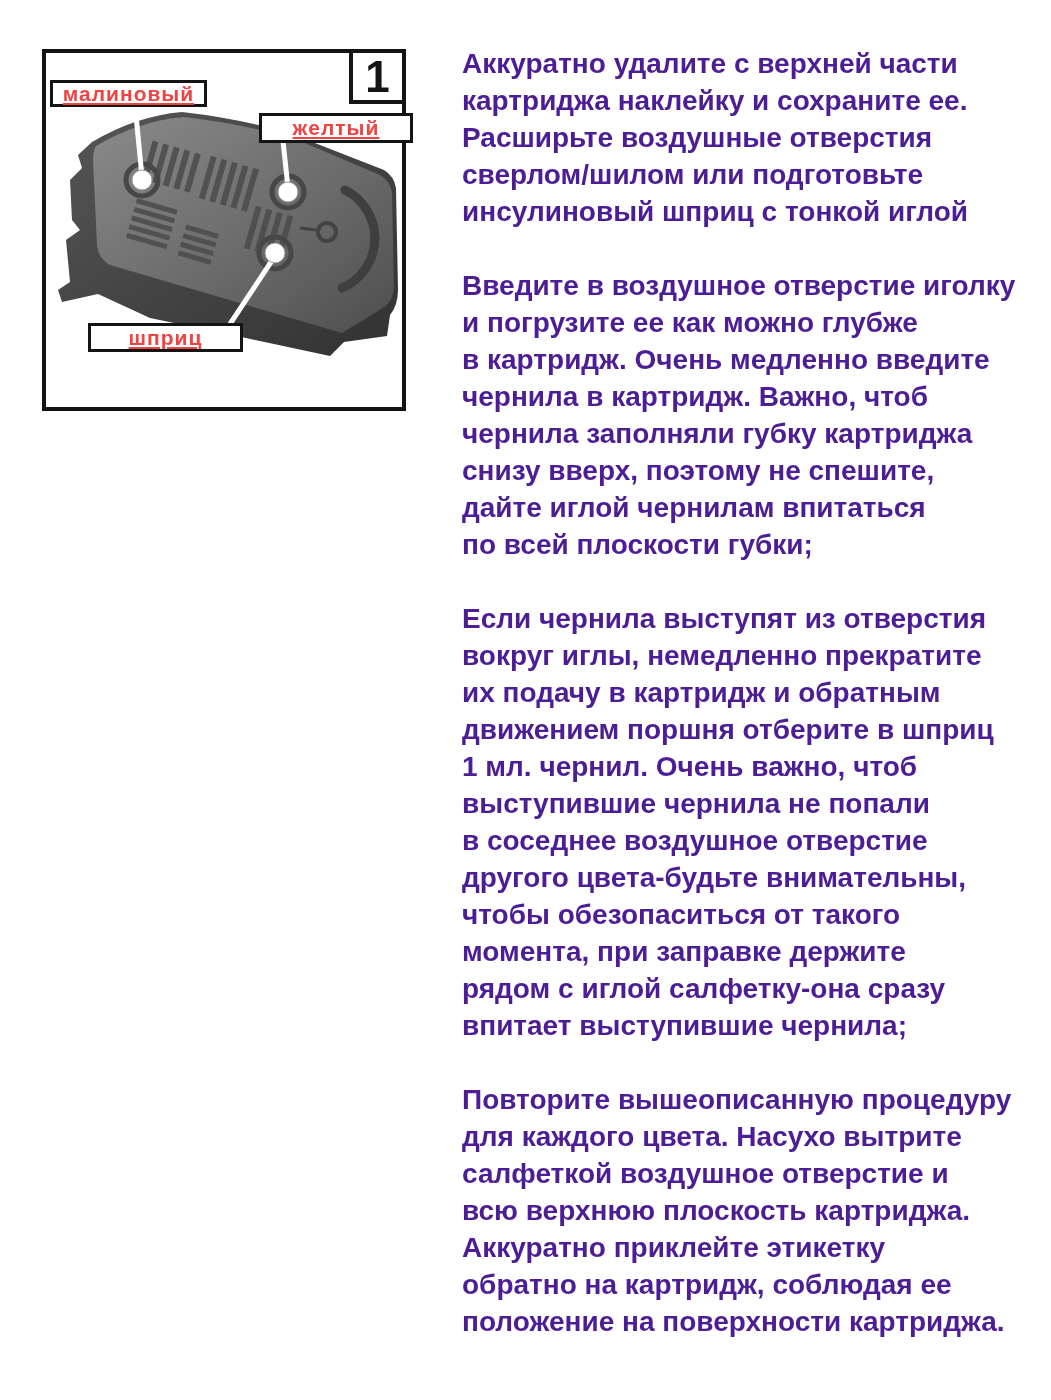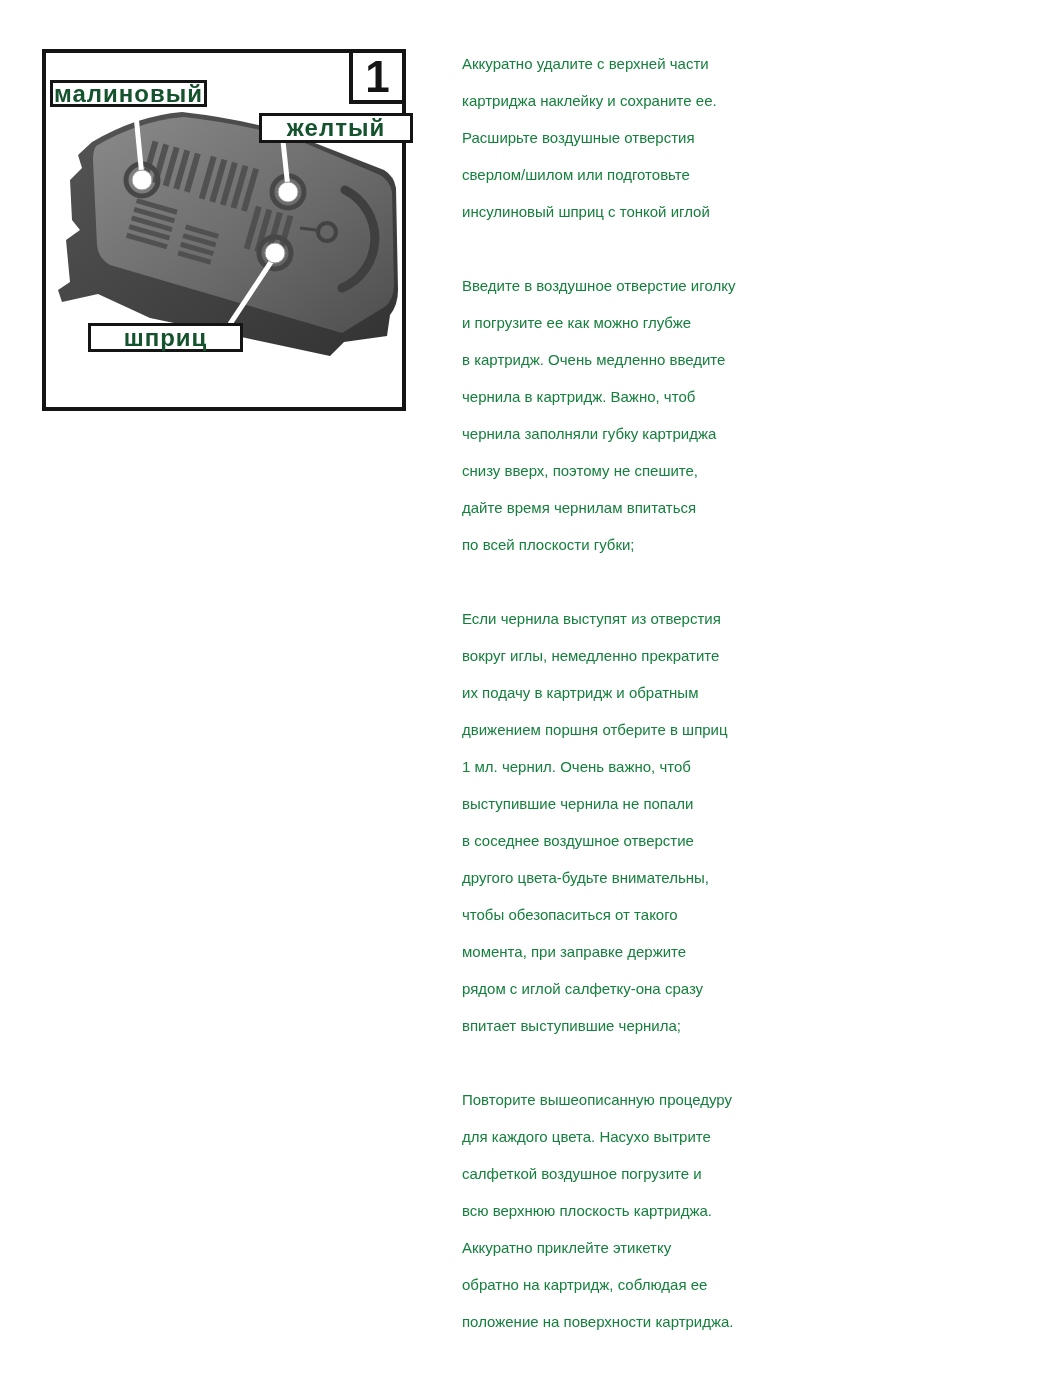--- a/index.html
+++ b/index.html
@@ -43,38 +43,40 @@
   }
 
   .callout {
     position: absolute;
     border: 3px solid #141414;
     background: #ffffff;
     display: flex;
     align-items: center;
     justify-content: center;
     font-weight: 700;
-    font-size: 24px;
+    font-size: 21px;
     letter-spacing: 1px;
-    color: #14532d;
+    color: #ef4444;
     z-index: 2;
+    text-decoration: underline;
   }
   .callout-magenta { left: 4px;   top: 27px;  width: 151px; height: 21px; }
   .callout-yellow  { left: 171px; top: 60px;  width: 148px; height: 24px; margin-left: 42px; }
   .callout-cyan    { left: 42px;  top: 270px; width: 149px; height: 23px; }
 
   
   .text-column {
     position: absolute;
     left: 462px;
     top: 45px;
     width: 575px;
-    color: #15803d;
-    font-size: 15px;
+    color: #4c1d95;
+    font-size: 28px;
     line-height: 37px;
+    font-weight: bold;
   }
   .text-column p {
     margin: 0 0 37px 0;
     white-space: pre-line;
   }
 </style>
 </head>
 <body>
 
 <div class="page">
@@ -175,36 +177,36 @@
 картриджа наклейку и сохраните ее.
 Расширьте воздушные отверстия
 сверлом/шилом или подготовьте
 инсулиновый шприц с тонкой иглой</p>
     <p>Введите в воздушное отверстие иголку
 и погрузите ее как можно глубже
 в картридж. Очень медленно введите
 чернила в картридж. Важно, чтоб
 чернила заполняли губку картриджа
 снизу вверх, поэтому не спешите,
-дайте время чернилам впитаться
+дайте иглой чернилам впитаться
 по всей плоскости губки;</p>
     <p>Если чернила выступят из отверстия
 вокруг иглы, немедленно прекратите
 их подачу в картридж и обратным
 движением поршня отберите в шприц
 1 мл. чернил. Очень важно, чтоб
 выступившие чернила не попали
 в соседнее воздушное отверстие
 другого цвета-будьте внимательны,
 чтобы обезопаситься от такого
 момента, при заправке держите
 рядом с иглой салфетку-она сразу
 впитает выступившие чернила;</p>
     <p>Повторите вышеописанную процедуру
 для каждого цвета. Насухо вытрите
-салфеткой воздушное погрузите и
+салфеткой воздушное отверстие и
 всю верхнюю плоскость картриджа.
 Аккуратно приклейте этикетку
 обратно на картридж, соблюдая ее
 положение на поверхности картриджа.</p>
   </main>
 
 </div>
 
 </body></html>

